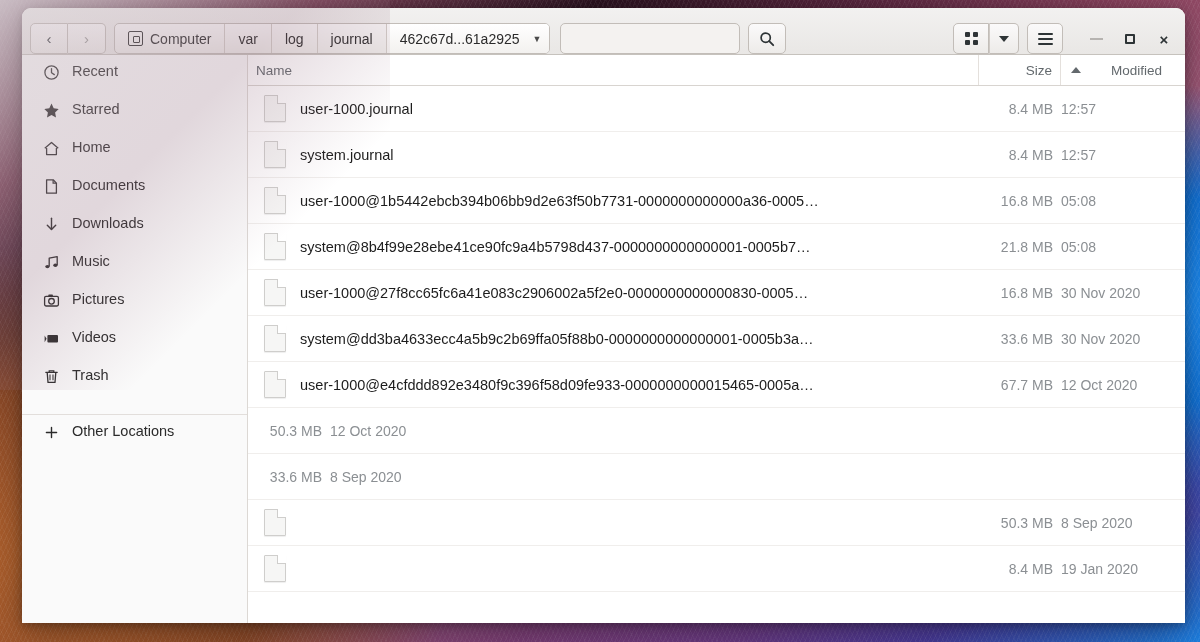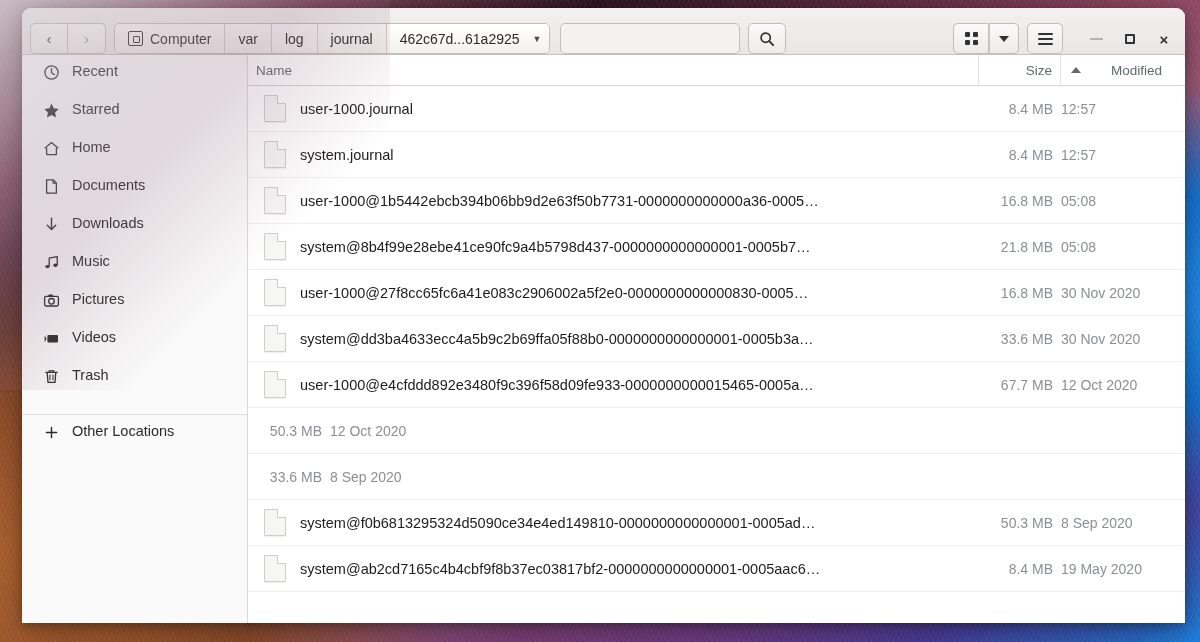--- a/index.html
+++ b/index.html
@@ -594,31 +594,29 @@
               <div class="cell-size">50.3 MB</div>
               <div class="cell-mod">12 Oct 2020</div>
             </div>
             <div class="row">
               <div class="cell-size">33.6 MB</div>
               <div class="cell-mod">8 Sep 2020</div>
             </div>
             <div class="row">
               <div class="cell-name">
                 <span class="file-icon"></span>
-                <span class="fname">system@f0b6813295324d5090ce34e4ed149810-0000000000000001-0005ad…</span>
               </div>
               <div class="cell-size">50.3 MB</div>
               <div class="cell-mod">8 Sep 2020</div>
             </div>
             <div class="row">
               <div class="cell-name">
                 <span class="file-icon"></span>
-                <span class="fname">system@ab2cd7165c4b4cbf9f8b37ec03817bf2-0000000000000001-0005aac6…</span>
               </div>
               <div class="cell-size">8.4 MB</div>
-              <div class="cell-mod">19 May 2020</div>
+              <div class="cell-mod">19 Jan 2020</div>
             </div>
           </div>
 
       </div>
     </div>
   </div>
 </div>
 
 </body></html>

